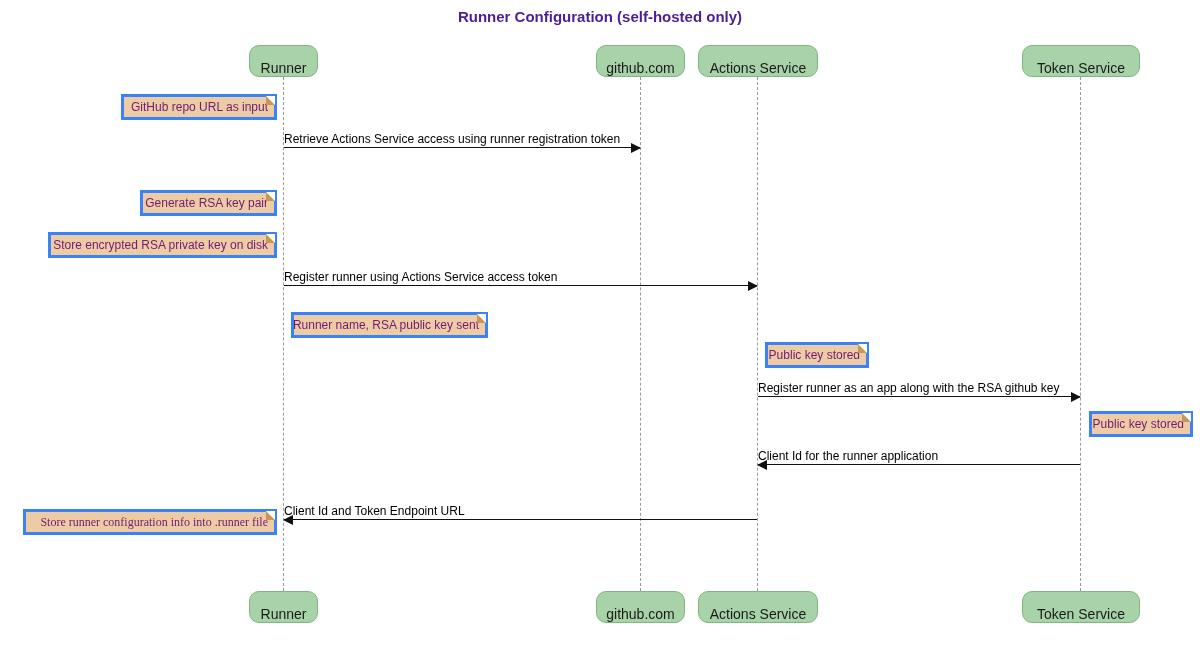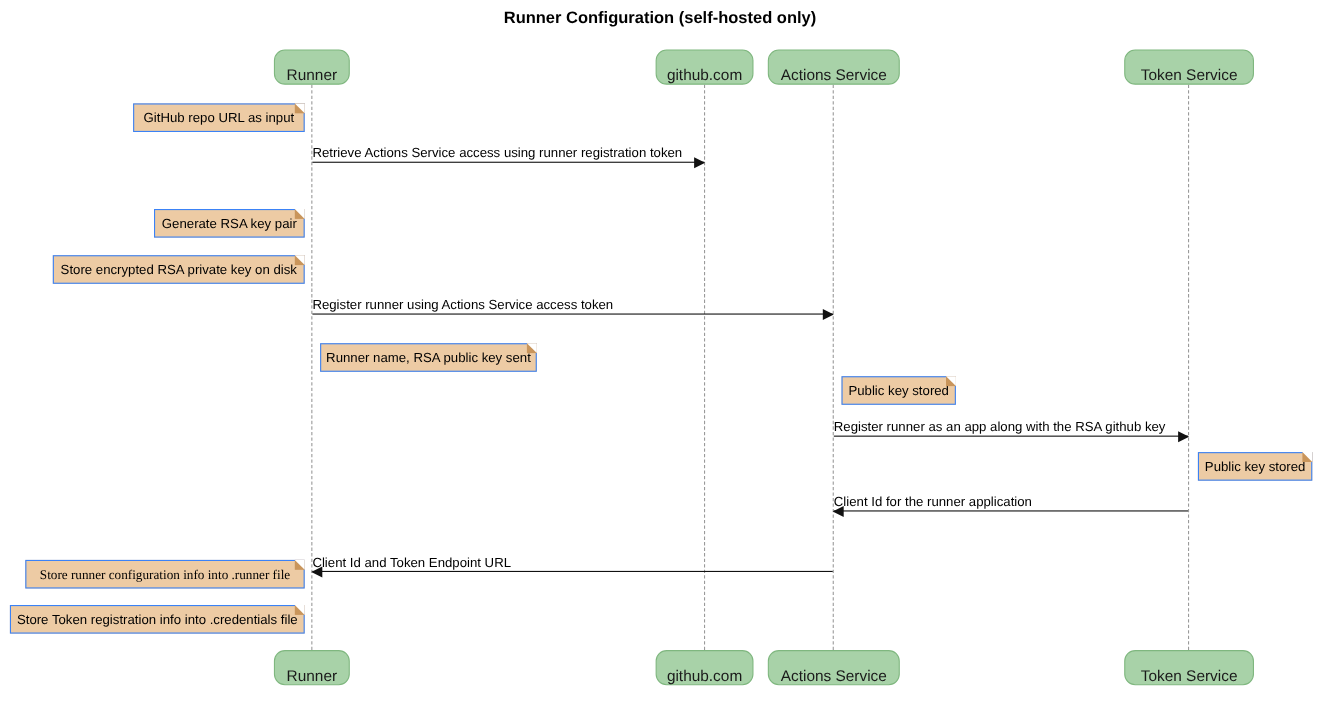--- a/index.html
+++ b/index.html
@@ -2,42 +2,42 @@
 <html><head>
 <meta charset="utf-8">
 <style>
   html,body{margin:0;padding:0;background:#ffffff;}
   #canvas{
     position:relative;width:1200px;height:647px;background:#ffffff;overflow:hidden;
     font-family:"Liberation Sans","DejaVu Sans",sans-serif;color:#111;
   }
   .title{
     position:absolute;top:8px;left:0;width:1200px;text-align:center;
-    font-size:15px;font-weight:bold;color:#000000;
+    font-size:15px;font-weight:bold;color:#4c1d95;
   }
   .actor{
     position:absolute;height:32px;box-sizing:border-box;
     background:#A8D2A8;border:1px solid #7FB77F;border-radius:10px;
     display:flex;align-items:flex-end;justify-content:center;
     font-size:14px;color:#1a1a1a;white-space:nowrap;
   }
   .lifeline{
     position:absolute;width:0;border-left:1px dashed #9a9a9a;
   }
   .msg{position:absolute;font-size:12px;}
   .msg-label{text-align:left;white-space:nowrap;margin-bottom:1px;height:14px;line-height:14px;color:#000;}
   .msg-line{position:relative;border-top:1px solid #111;height:0;}
   .arrowhead{position:absolute;width:0;height:0;}
   .arrowhead.right{right:-1px;top:-5px;border-top:5px solid transparent;border-bottom:5px solid transparent;border-left:10px solid #111;}
   .arrowhead.left{left:-1px;top:-5px;border-top:5px solid transparent;border-bottom:5px solid transparent;border-right:10px solid #111;}
   .note{
     position:absolute;box-sizing:border-box;
-    background:#EDCBA4;border:1px solid #3b82f6;
-    font-size:12px;color:#000000;white-space:nowrap;
-    display:flex;align-items:center;justify-content:center;
+    background:#EDCBA4;border:3px solid #3b82f6;
+    font-size:12px;color:#701a75;white-space:nowrap;
+    display:flex;align-items:center;justify-content:flex-end;
     padding:0 6px;
   }
   .note .fold{
     position:absolute;top:-1px;right:-1px;width:0;height:0;
     border-style:solid;border-width:0 9px 9px 0;
     border-color:#ffffff #ffffff #C9955B #C9955B;
   }
 </style>
 </head>
 <body>
@@ -141,18 +141,14 @@
   <div class="note" style="left:1089px;top:411px;width:104px;height:26px;">
     <span class="fold"></span>
     <span>Public key stored</span>
   </div>
 
   <div class="note" style="left:23px;top:509px;width:254px;height:26px;font-family:Liberation Serif, serif;">
     <span class="fold"></span>
     <span>Store runner configuration info into .runner file</span>
   </div>
 
-  <div class="note" style="left:9px;top:550px;width:268px;height:26px;">
-    <span class="fold"></span>
-    <span>Store Token registration info into .credentials file</span>
-  </div>
 
 </div>
 
 </body></html>

